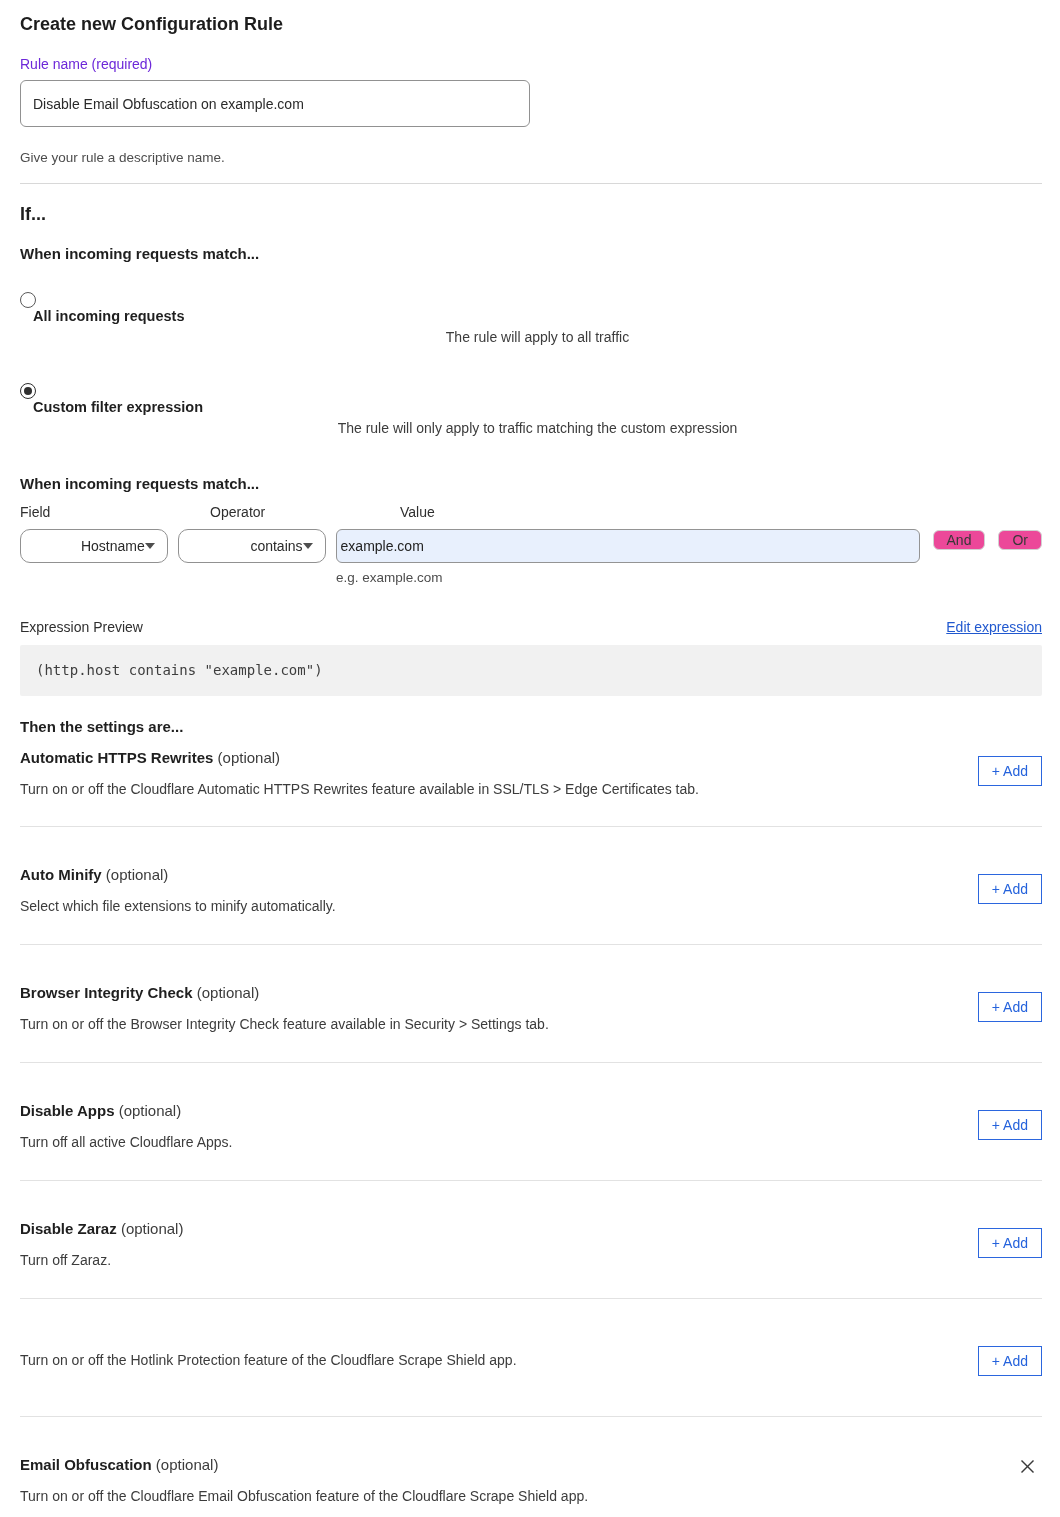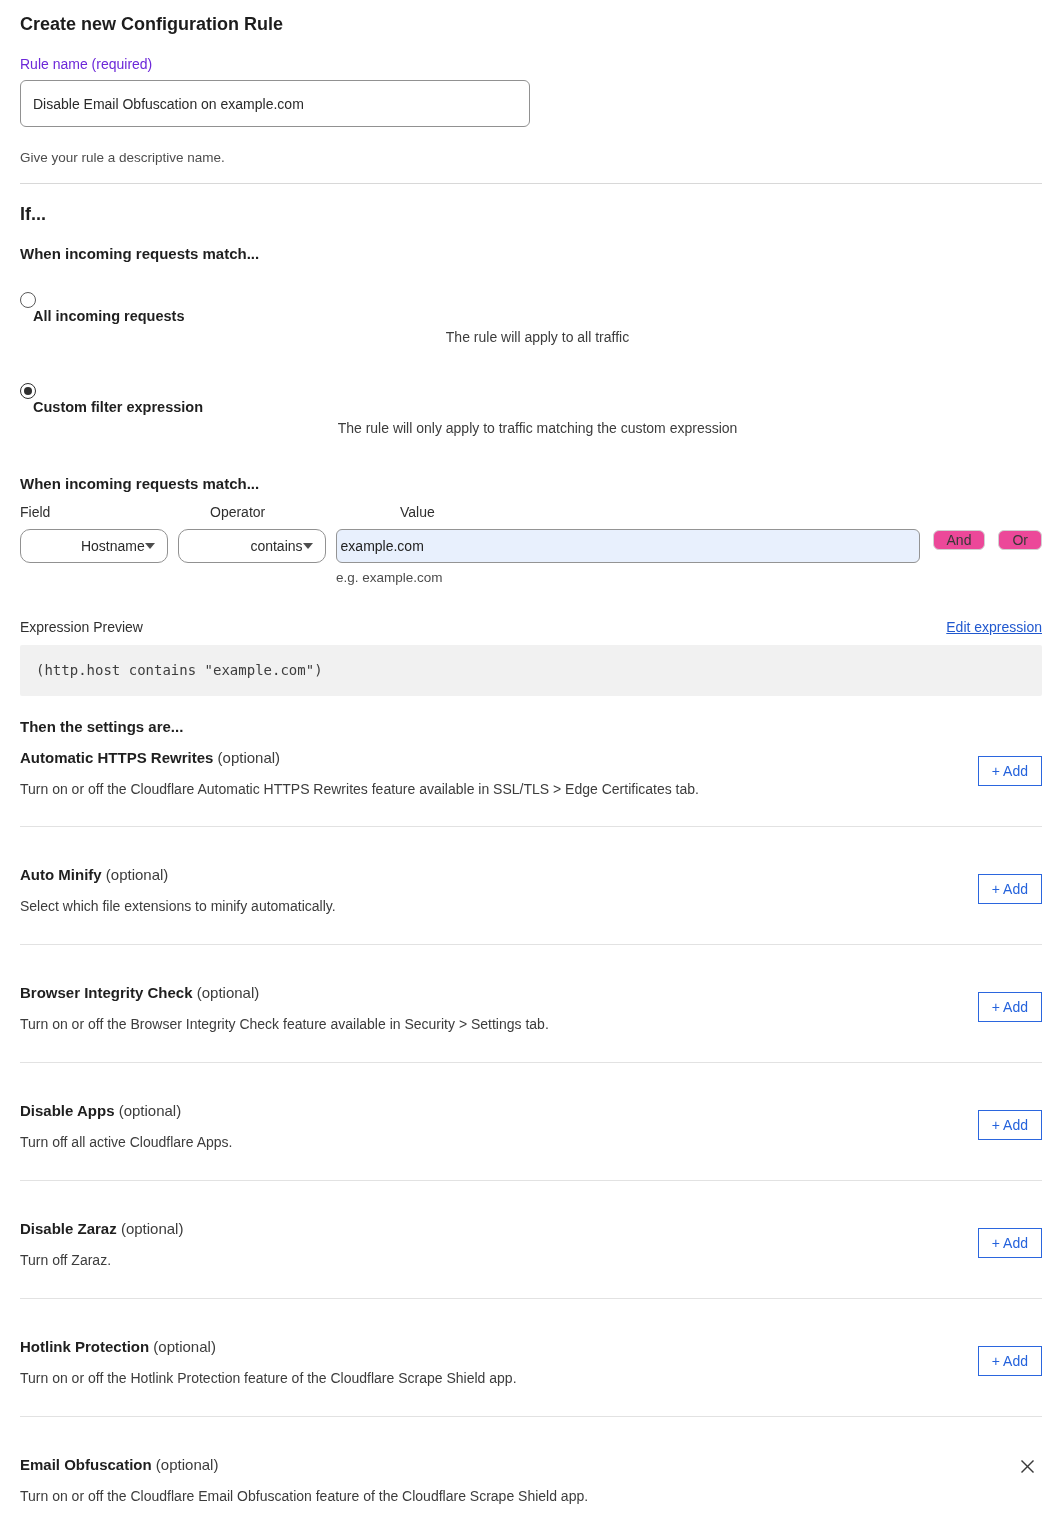--- a/index.html
+++ b/index.html
@@ -219,23 +219,20 @@
 
   <section class="setting">
     <div class="st-title-row">
       <span class="st-title">Disable Zaraz</span><span class="st-opt"> (optional)</span>
     </div>
     <p class="st-desc">Turn off Zaraz.</p>
     <button class="add-btn">+ Add</button>
   </section>
 
   <section class="setting">
-    <div class="st-title-row">
-      <span class="st-title">Hotlink Protection</span><span class="st-opt"> (optional)</span>
-    </div>
     <p class="st-desc">Turn on or off the Hotlink Protection feature of the Cloudflare Scrape Shield app.</p>
     <button class="add-btn">+ Add</button>
   </section>
 
   <section class="setting setting--last">
     <div class="st-title-row">
       <span class="st-title">Email Obfuscation</span><span class="st-opt"> (optional)</span>
     </div>
     <p class="st-desc">Turn on or off the Cloudflare Email Obfuscation feature of the Cloudflare Scrape Shield app.</p>
     <button class="close-btn" aria-label="Remove">

